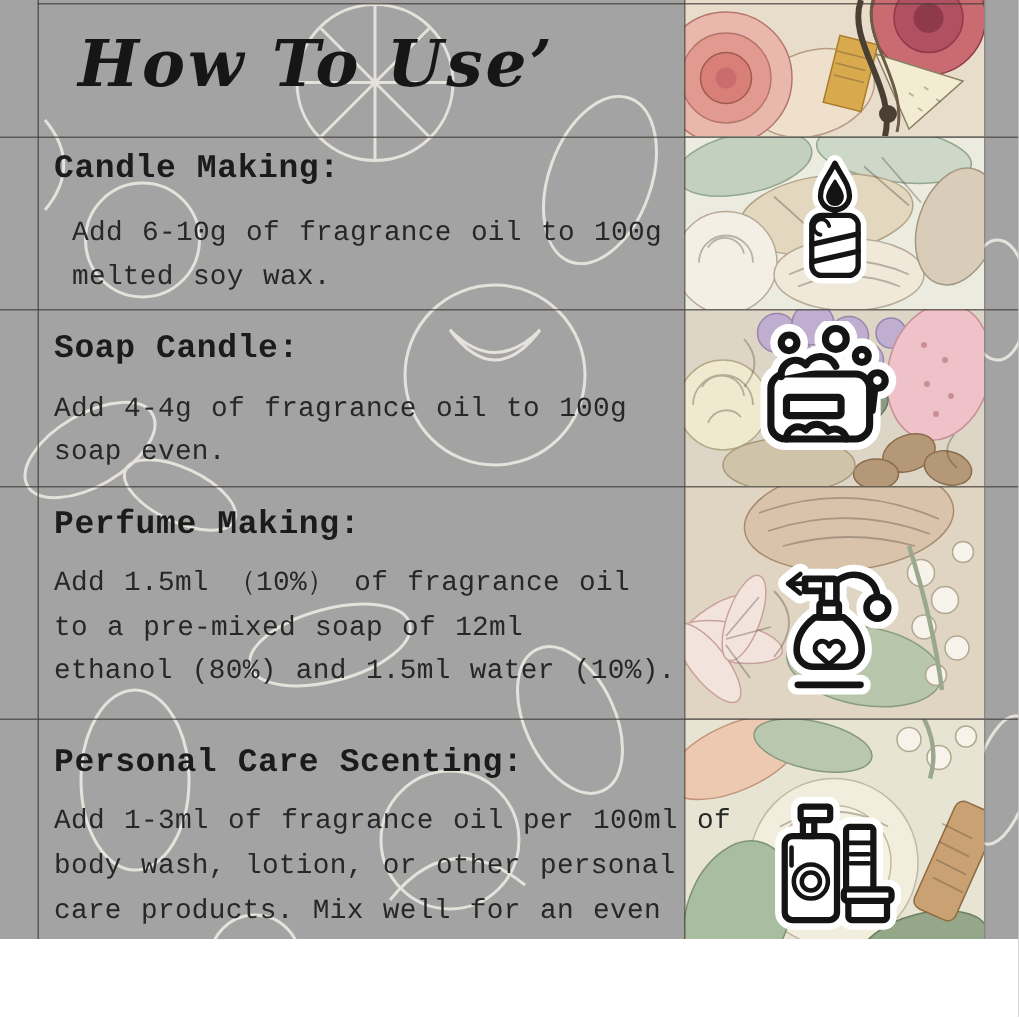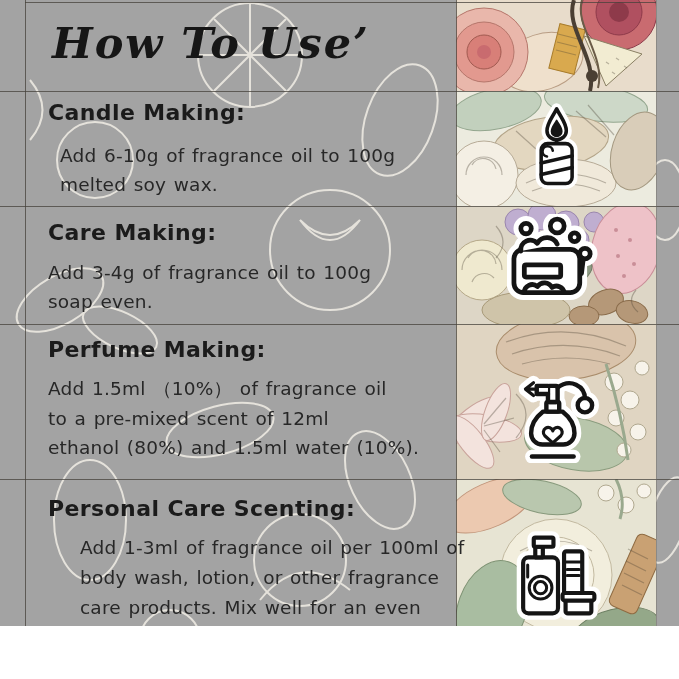--- a/index.html
+++ b/index.html
@@ -15,21 +15,21 @@
   .hrule{position:absolute;height:1px;background:#45413b;opacity:.75;z-index:4;}
   .vrule-soft{position:absolute;width:1px;background:#6f6a61;opacity:.45;z-index:4;}
   
   .title{
     position:absolute;left:52px;top:18px;z-index:3;
     font-family:"DejaVu Serif","Liberation Serif",serif;
     font-style:italic;font-weight:700;font-size:43px;color:#161616;
     letter-spacing:2px;white-space:nowrap;
   }
   
-  .section{position:absolute;left:48px;z-index:3;}
+  .section{position:absolute;left:36px;z-index:3;font-family:Liberation Mono, monospace;}
   .section h2{
     margin:0;font-size:22px;font-weight:700;color:#1b1b1b;
     letter-spacing:.4px;white-space:nowrap;
   }
   .section .body{color:#272727;font-size:18.5px;letter-spacing:.2px;word-spacing:1.5px;}
   .section .line{white-space:nowrap;}
   
   .panel{position:absolute;left:456px;width:200px;overflow:hidden;z-index:1;}
   .panel svg{display:block;}
   .bottom-art{position:absolute;left:503px;top:656px;width:176px;height:23px;overflow:hidden;z-index:1;}
@@ -213,41 +213,41 @@
 
   <div class="section" style="top:100px;">
     <h2>Candle Making:</h2>
     <div class="body" style="margin-top:16px;line-height:29px;margin-left:12px;">
       <div class="line">Add 6-10g of fragrance oil to 100g</div>
       <div class="line">melted soy wax.</div>
     </div>
   </div>
 
   <div class="section" style="top:220px;">
-    <h2>Care Making:</h2>
+    <h2>Soap Candle:</h2>
     <div class="body" style="margin-top:13px;line-height:29px;">
-      <div class="line">Add 3-4g of fragrance oil to 100g</div>
+      <div class="line">Add 4-4g of fragrance oil to 100g</div>
       <div class="line">soap even.</div>
     </div>
   </div>
 
   <div class="section" style="top:337px;">
     <h2>Perfume Making:</h2>
     <div class="body" style="margin-top:12px;line-height:29.5px;">
       <div class="line">Add 1.5ml （10%） of fragrance oil</div>
-      <div class="line">to a pre-mixed scent of 12ml</div>
+      <div class="line">to a pre-mixed soap of 12ml</div>
       <div class="line">ethanol (80%) and 1.5ml water (10%).</div>
     </div>
   </div>
 
   <div class="section" style="top:496px;">
     <h2>Personal Care Scenting:</h2>
-    <div class="body" style="margin-top:12px;line-height:30px;margin-left:32px;">
+    <div class="body" style="margin-top:12px;line-height:30px;">
       <div class="line">Add 1-3ml of fragrance oil per 100ml of</div>
-      <div class="line">body wash, lotion, or other fragrance</div>
+      <div class="line">body wash, lotion, or other personal</div>
       <div class="line">care products. Mix well for an even</div>
     </div>
   </div>
 
   <svg class="icon" style="left:527px;top:99px;" width="58" height="97" viewBox="0 0 90 132">
     <g class="halo">
       <path d="M46,6 C39,20 31,28 31,40 a15,14 0 0 0 30,0 C61,28 53,20 46,6 Z"></path>
       <rect x="22" y="60" width="48" height="62" rx="10"></rect>
     </g>
     <g class="ink">

